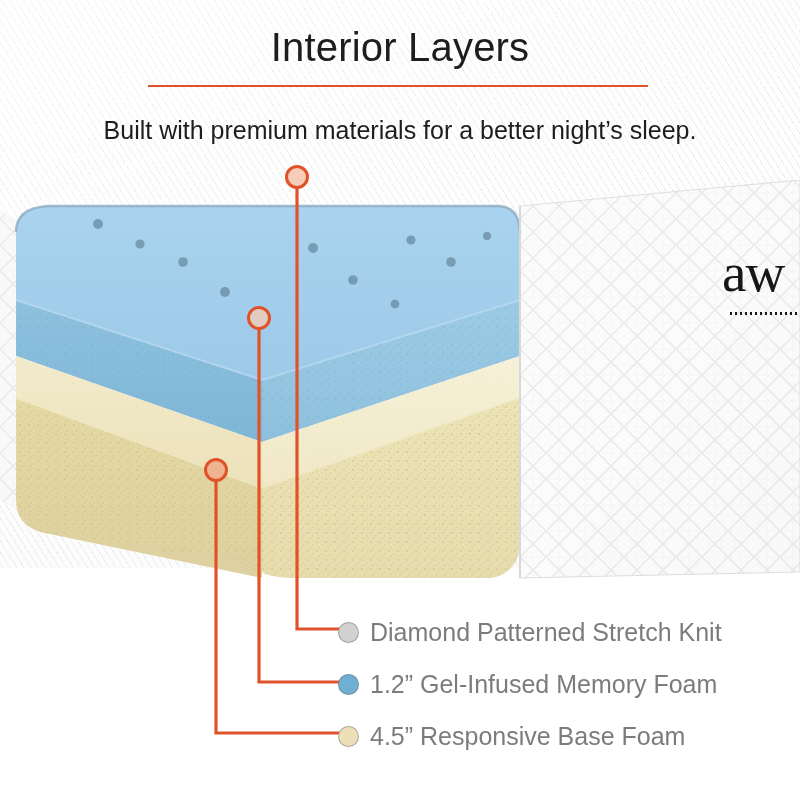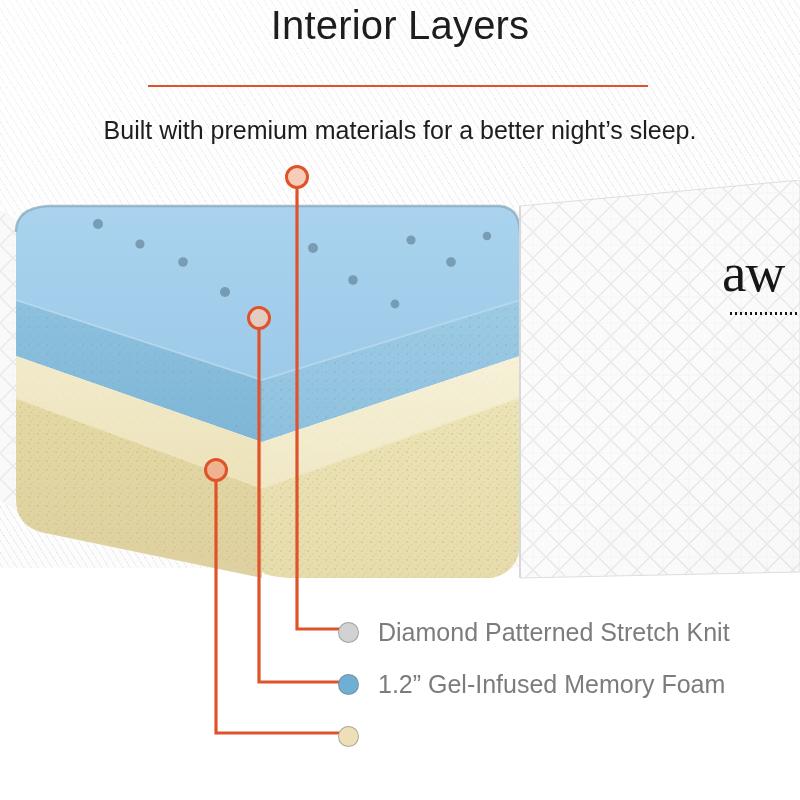--- a/index.html
+++ b/index.html
@@ -61,20 +61,21 @@
     width: 800px;
     text-align: center;
     z-index: 40;
   }
   .title {
     font-size: 40px;
     font-weight: 400;
     color: #1d1d1d;
     letter-spacing: 0.2px;
     margin: 0;
+    padding-top: 22px;
     line-height: 50px;
     white-space: nowrap;
   }
   .title-rule {
     position: absolute;
     left: 148px;
     top: 85px;
     width: 500px;
     height: 2px;
     background: #e0532a;
@@ -152,21 +153,21 @@
   }
   .legend-dot {
     width: 21px;
     height: 21px;
     border-radius: 50%;
     flex: none;
     border: 1px solid rgba(120,120,120,0.55);
     box-sizing: border-box;
   }
   .legend-label {
-    margin-left: 19px;
+    margin-left: 11px;
     font-size: 25px;
     color: #7c7c7c;
     line-height: 30px;
     white-space: nowrap;
     text-align: right;
   }
 </style>
 </head>
 <body>
 
@@ -354,17 +355,18 @@
       <span class="legend-label">Diamond Patterned Stretch Knit</span>
     </div>
 
     <div class="legend-row">
       <span class="legend-dot" style="background:#6fafd4;"></span>
       <span class="legend-label">1.2” Gel-Infused Memory Foam</span>
     </div>
 
     <div class="legend-row">
       <span class="legend-dot" style="background:#ede0b8;"></span>
+      <span class="legend-label">4.5” Responsive Base Foam</span>
     </div>
 
   </div>
 
 </div>
 
 </body></html>

